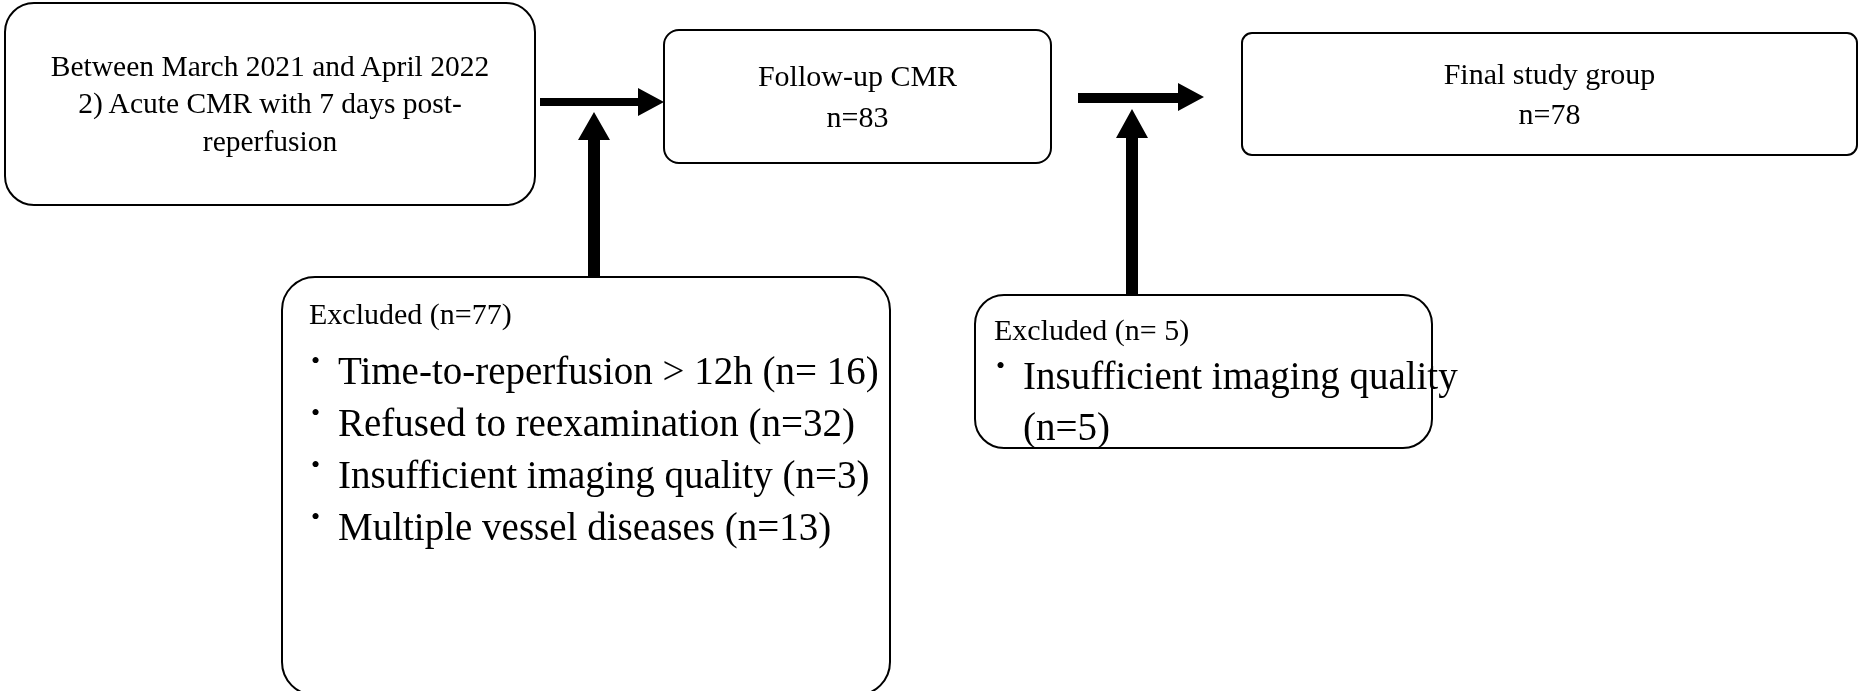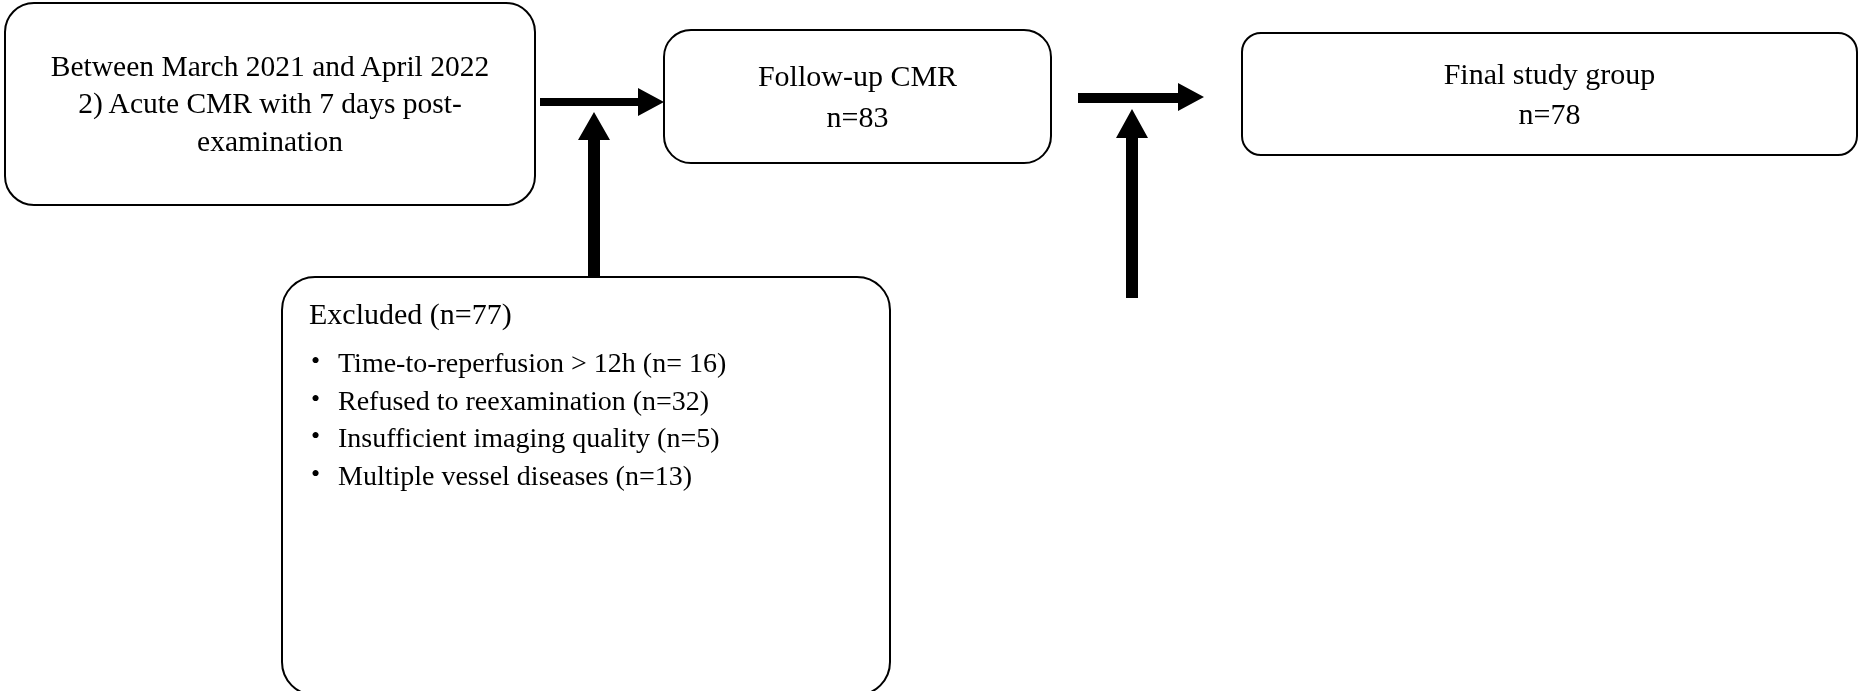--- a/index.html
+++ b/index.html
@@ -42,29 +42,29 @@
   #node-enrollment {
     left: 4px; top: 2px; width: 532px; height: 204px;
     border-radius: 30px;
     padding: 6px 14px;
   }
   #node-enrollment .line { font-size: 29.5px; line-height: 1.26; }
 
   
   #node-followup {
     left: 663px; top: 29px; width: 389px; height: 135px;
-    border-radius: 28px;
+    border-radius: 16px;
     padding: 4px 18px;
   }
   #node-followup .line { font-size: 30px; line-height: 1.34; }
 
   
   #node-final {
     left: 1241px; top: 32px; width: 617px; height: 124px;
-    border-radius: 20px;
+    border-radius: 11px;
     padding: 4px 24px;
   }
   #node-final .line { font-size: 30px; line-height: 1.34; }
 
   
   #node-excluded-77 {
     left: 281px; top: 276px; width: 610px; height: 420px;
     border-radius: 34px;
     padding: 16px 20px 10px 26px;
     justify-content: flex-start;
@@ -82,21 +82,21 @@
 
   ul.bullets {
     list-style: none;
     margin: 0;
     padding: 0;
     width: 100%;
   }
   ul.bullets > li {
     position: relative;
     padding-left: 29px;
-    font-size: 28px;
+    font-size: 39px;
     line-height: 1.31;
     margin-bottom: 1px;
   }
   ul.bullets > li::before {
     content: "\2022";
     position: absolute;
     left: 2px;
     top: -1px;
     font-size: 26px;
   }
@@ -133,21 +133,21 @@
 
   <div class="arrow" style="left:1112px; top:100px;">
     <svg width="40" height="200" viewBox="0 0 40 200" aria-hidden="true">
       <path d="M14,198 L14,38 L4,38 L20,9 L36,38 L26,38 L26,198 Z" fill="#000000"></path>
     </svg>
   </div>
 
   <div class="node center" id="node-enrollment">
     <span class="line">Between March 2021 and April 2022</span>
     <span class="line">2) Acute CMR with 7 days post-</span>
-    <span class="line">examination</span>
+    <span class="line">reperfusion</span>
   </div>
 
   <div class="node center" id="node-followup">
     <span class="line">Follow-up CMR</span>
     <span class="line">n=83</span>
   </div>
 
   <div class="node center" id="node-final">
     <span class="line">Final study group</span>
     <span class="line">n=78</span>
@@ -156,22 +156,31 @@
   <div class="node left" id="node-excluded-77">
     <span class="line heading">Excluded (n=77)</span>
     <ul class="bullets">
       <li>
         <span class="cont">Time-to-reperfusion &gt; 12h (n= 16)</span>
       </li>
       <li>
         <span class="cont">Refused to reexamination (n=32)</span>
       </li>
       <li>
-        <span class="cont">Insufficient imaging quality (n=5)</span>
+        <span class="cont">Insufficient imaging quality (n=3)</span>
       </li>
       <li>
         <span class="cont">Multiple vessel diseases (n=13)</span>
       </li>
     </ul>
   </div>
 
+  <div class="node left" id="node-excluded-5">
+    <span class="line heading">Excluded (n= 5)</span>
+    <ul class="bullets">
+      <li>
+        <span class="cont">Insufficient imaging quality</span>
+        <span class="cont">(n=5)</span>
+      </li>
+    </ul>
+  </div>
 
 </div>
 
 </body></html>

